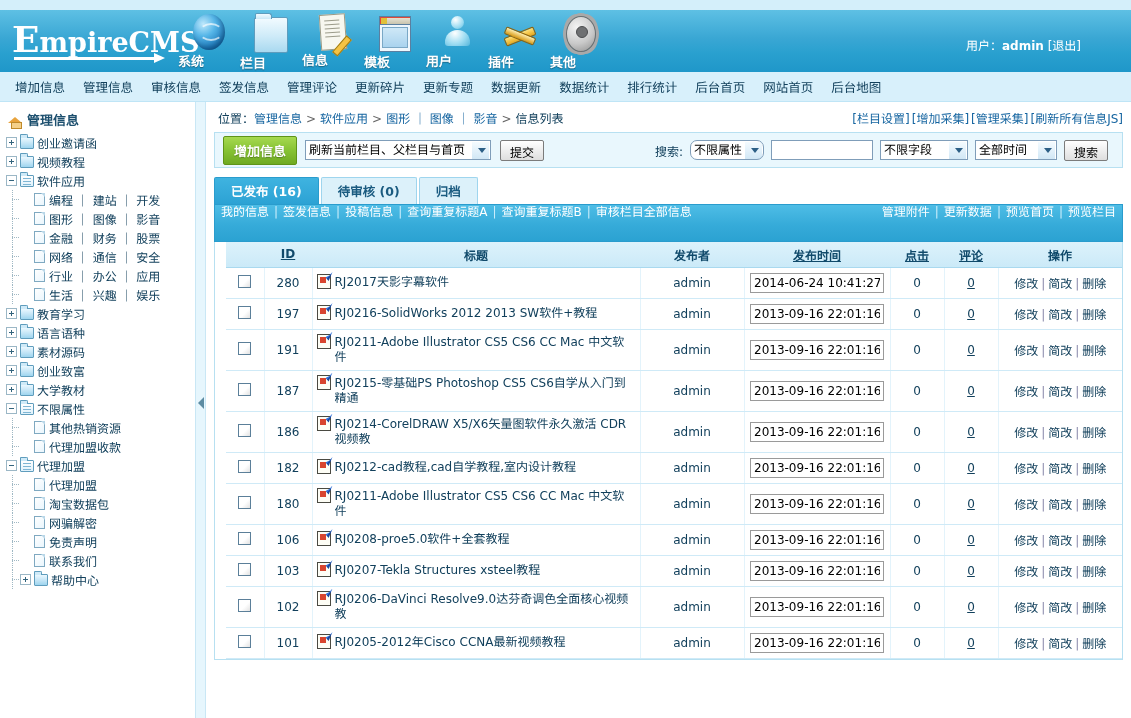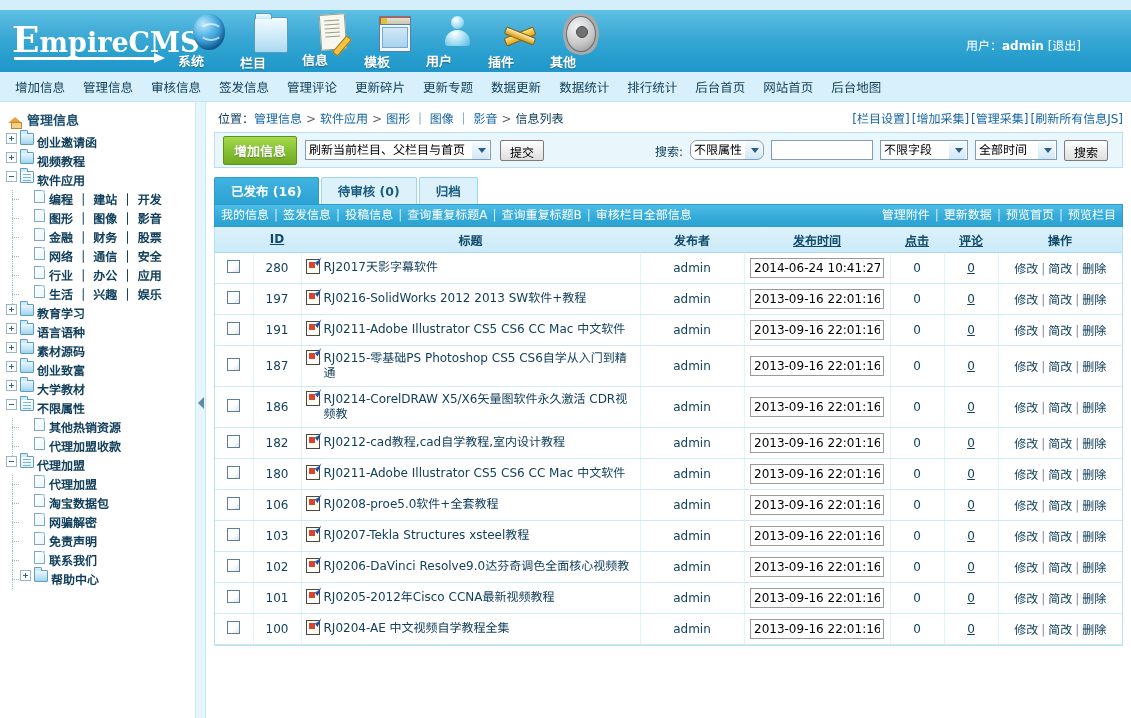--- a/index.html
+++ b/index.html
@@ -219,21 +219,21 @@
   }
   .home-ico:before {
     content:""; position:absolute; left:0; top:4px;
     border-left:7px solid transparent; border-right:7px solid transparent;
     border-bottom:6px solid #e8a33d;
   }
   .home-ico:after {
     content:""; position:absolute; left:3px; top:9px; width:9px; height:5px;
     background:#f4d08a; border:1px solid #c08a2a;
   }
-  .tnode { display:flex; height:19px; white-space:nowrap;font-weight:bold; }
+  .tnode { display:flex; align-items:center; height:19px; white-space:nowrap; }
   .pm {
     width:11px; height:11px; flex:0 0 11px;
     border:1px solid #9bb7c6; background:#ffffff;
     position:relative; margin-right:3px; cursor:pointer;
   }
   .pm:before {
     content:""; position:absolute; left:2px; top:4px; width:5px; height:1px; background:#33647d;
   }
   .pm.plus:after {
     content:""; position:absolute; left:4px; top:2px; width:1px; height:5px; background:#33647d;
@@ -367,30 +367,30 @@
   }
   .tab.active {
     background: linear-gradient(to bottom,#3fb3e0 0%, #2ca2d4 100%);
     color: #ffffff; border-color:#2a9ccd;
   }
   .subnav {
     margin: 0 8px;
     background: linear-gradient(to bottom,#4ebde6 0%, #36abd9 55%, #2ba2d2 100%);
     border: 1px solid #2a9ccd;
     height: 23px; line-height:21px;
-    display:flex; align-items:flex-start;
-    padding: 0 6px;
+    display:flex; align-items:flex-end;
+    padding: 18px 6px;
     font-size:12px;
   }
   .subnav a { color:#ffffff; text-decoration:none; }
   .subnav .sp { color:#cdeefc; margin:0 5px; }
   .subnav .right { margin-left:auto; display:flex; align-items:center; }
 
   
-  .tblwrap { margin: 0 8px; border:1px solid #b7e0f1; border-top:none; }
+  .tblwrap { margin: 0 8px; border:1px solid #b7e0f1; border-top:none;padding-left:11px; }
   table.list { width:100%; border-collapse:collapse; background:#ffffff; }
   table.list th {
     background: linear-gradient(to bottom,#ddf2fb 0%, #cbeaf8 100%);
     border-bottom:1px solid #a9d9ef;
     color:#104a6b; font-size:12px; font-weight:bold;
     height:25px; padding:0 4px; text-align:center; white-space:nowrap;
   }
   table.list th a { color:#104a6b; text-decoration:underline; }
   table.list td {
     border-bottom:1px solid #cfeaf7;
@@ -875,33 +875,18 @@
                   <span class="newsico"></span>
                   <a href="#">RJ0205-2012年Cisco CCNA最新视频教程</a>
                 </div>
               </td>
               <td class="c">admin</td>
               <td class="c"><input class="dt" type="text" value="2013-09-16 22:01:16" style=""></td>
               <td class="c">0</td>
               <td class="c"><a href="#" class="hitlink">0</a></td>
               <td class="c ops"><a href="#">修改</a><span class="sp">|</span><a href="#">简改</a><span class="sp">|</span><a href="#">删除</a></td>
             </tr>
-            <tr>
-              <td class="c"><span class="cb"></span></td>
-              <td class="c">100</td>
-              <td>
-                <div class="ttl">
-                  <span class="newsico"></span>
-                  <a href="#">RJ0204-AE 中文视频自学教程全集</a>
-                </div>
-              </td>
-              <td class="c">admin</td>
-              <td class="c"><input class="dt" type="text" value="2013-09-16 22:01:16" style=""></td>
-              <td class="c">0</td>
-              <td class="c"><a href="#" class="hitlink">0</a></td>
-              <td class="c ops"><a href="#">修改</a><span class="sp">|</span><a href="#">简改</a><span class="sp">|</span><a href="#">删除</a></td>
-            </tr>
           </tbody>
       </table>
     </div>
 
   </div>
 </div>
 
 </body></html>

